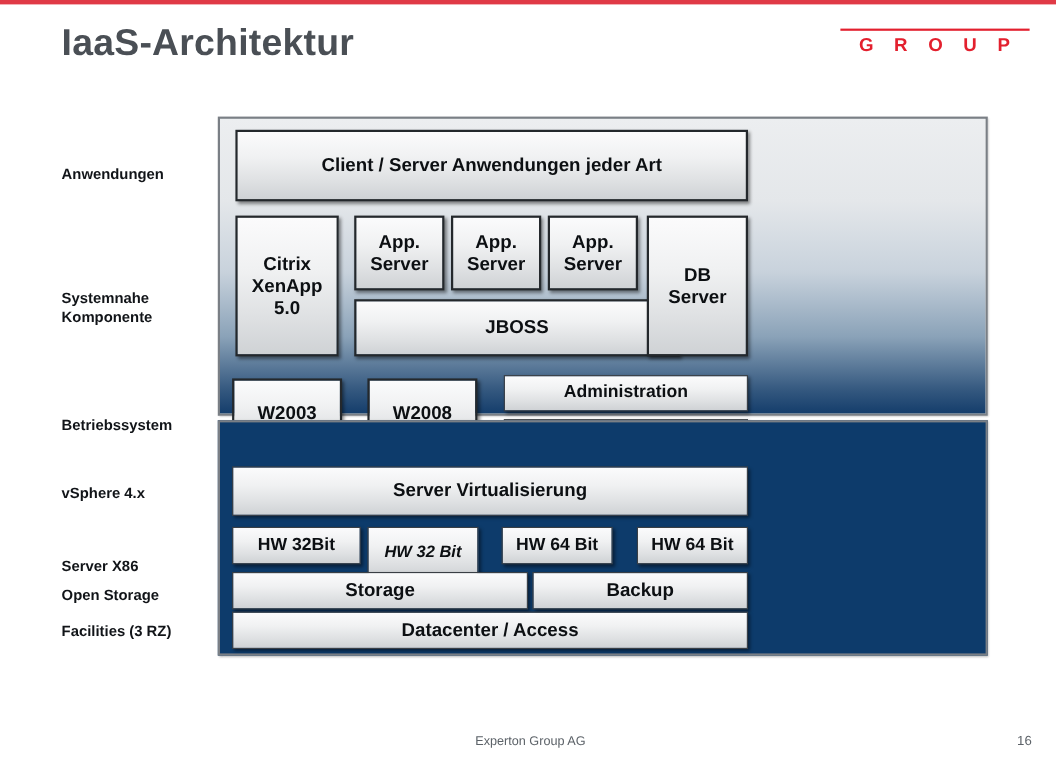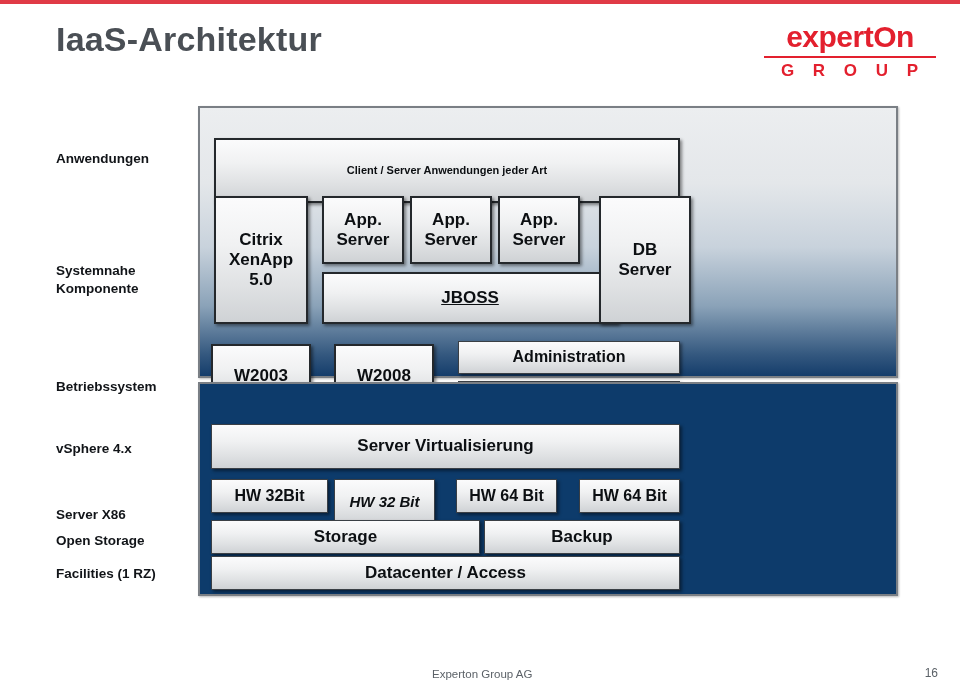--- a/index.html
+++ b/index.html
@@ -136,54 +136,53 @@
   }
 </style>
 </head>
 <body>
 
 <div class="top-rule"></div>
 
 <div class="slide-title">IaaS-Architektur</div>
 
 <div class="logo">
-  <div class="logo-word">expertOn</div>
   <div class="logo-rule"></div>
   <div class="logo-sub">G R O U P</div>
 </div>
 
 <div class="row-label" style="left:56px; top:150px;">Anwendungen</div>
 <div class="row-label" style="left:56px; top:262px;">Systemnahe
 Komponente</div>
 <div class="row-label" style="left:56px; top:378px;">Betriebssystem</div>
 <div class="row-label" style="left:56px; top:440px;">vSphere 4.x</div>
 <div class="row-label" style="left:56px; top:489px;margin-top:17px;">Server X86</div>
 <div class="row-label" style="left:56px; top:532px;">Open Storage</div>
-<div class="row-label" style="left:56px; top:565px;">Facilities (1 RZ)</div>
+<div class="row-label" style="left:56px; top:565px;">Facilities (3 RZ)</div>
 
 <div class="side-label dark" style="left:700px; top:213px; width:244px;">Kunde /
 interner DL</div>
 <div class="side-label light" style="left:700px; top:463px; width:244px;">IT-Service
 Provider</div>
 
 <div class="panel-upper"></div>
 
-<div class="box" style="left:214px; top:118px; width:466px; height:65px; font-size:11px;margin-top:20px;">Client / Server Anwendungen jeder Art</div>
+<div class="box" style="left:214px; top:118px; width:466px; height:65px; font-size:17px;">Client / Server Anwendungen jeder Art</div>
 
 <div class="box" style="left:214px; top:196px; width:94px; height:128px; font-size:17px;">Citrix
 XenApp
 5.0</div>
 <div class="box" style="left:322px; top:196px; width:82px; height:68px; font-size:17px;">App.
 Server</div>
 <div class="box" style="left:410px; top:196px; width:82px; height:68px; font-size:17px;">App.
 Server</div>
 <div class="box" style="left:498px; top:196px; width:82px; height:68px; font-size:17px;">App.
 Server</div>
-<div class="box" style="left:322px; top:272px; width:296px; height:52px; font-size:17px;text-decoration:underline;">JBOSS</div>
-<div class="box" style="left:588px; top:196px; width:92px; height:128px; font-size:17px;margin-left:11px;">DB
+<div class="box" style="left:322px; top:272px; width:296px; height:52px; font-size:17px;">JBOSS</div>
+<div class="box" style="left:588px; top:196px; width:92px; height:128px; font-size:17px;">DB
 Server</div>
 
 <div class="box" style="left:211px; top:344px; width:100px; height:65px; font-size:17px;">W2003</div>
 <div class="box" style="left:334px; top:344px; width:100px; height:65px; font-size:17px;">W2008</div>
 <div class="box thin-border" style="left:458px; top:341px; width:222px; height:33px; font-size:16px;">Administration</div>
 <div class="box thin-border" style="left:458px; top:381px; width:222px; height:33px; font-size:16px;">Installation/Patching</div>
 
 <div class="panel-lower"></div>
 
 <div class="box thin-border" style="left:211px; top:424px; width:469px; height:45px; font-size:17px;">Server Virtualisierung</div>

